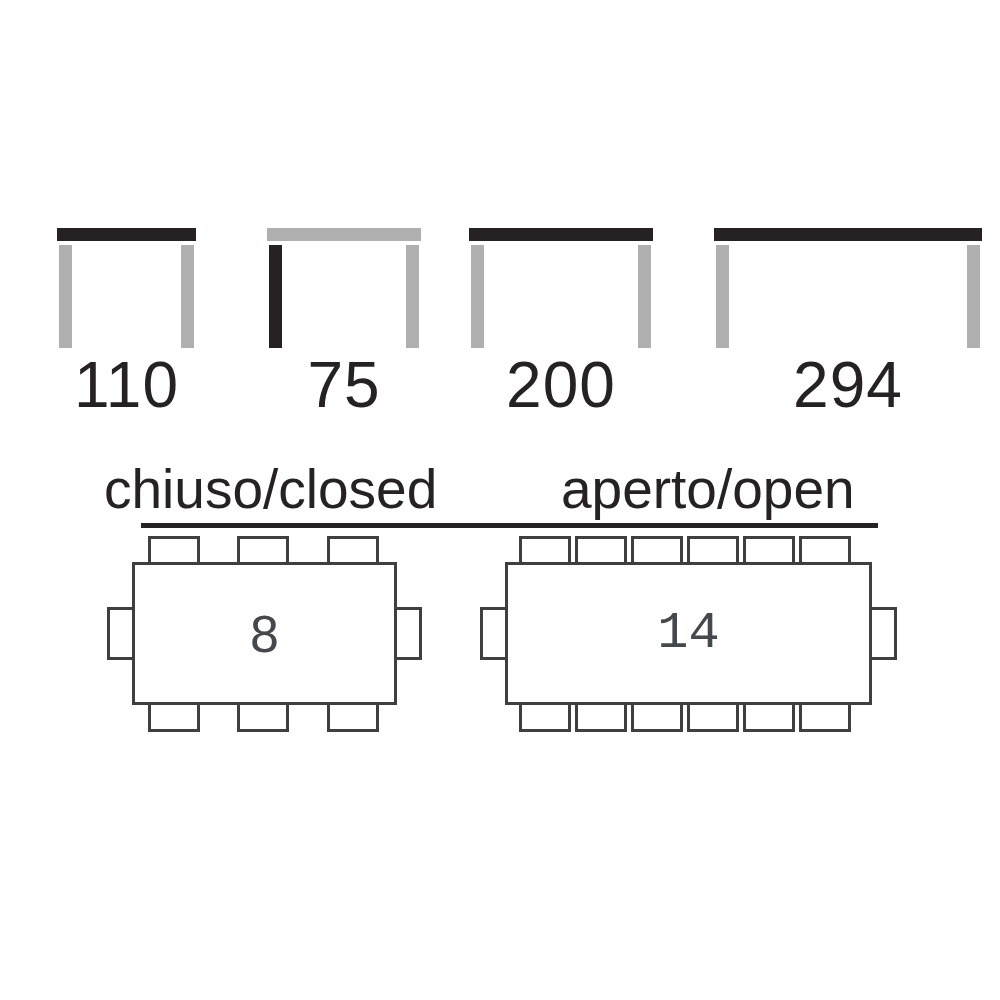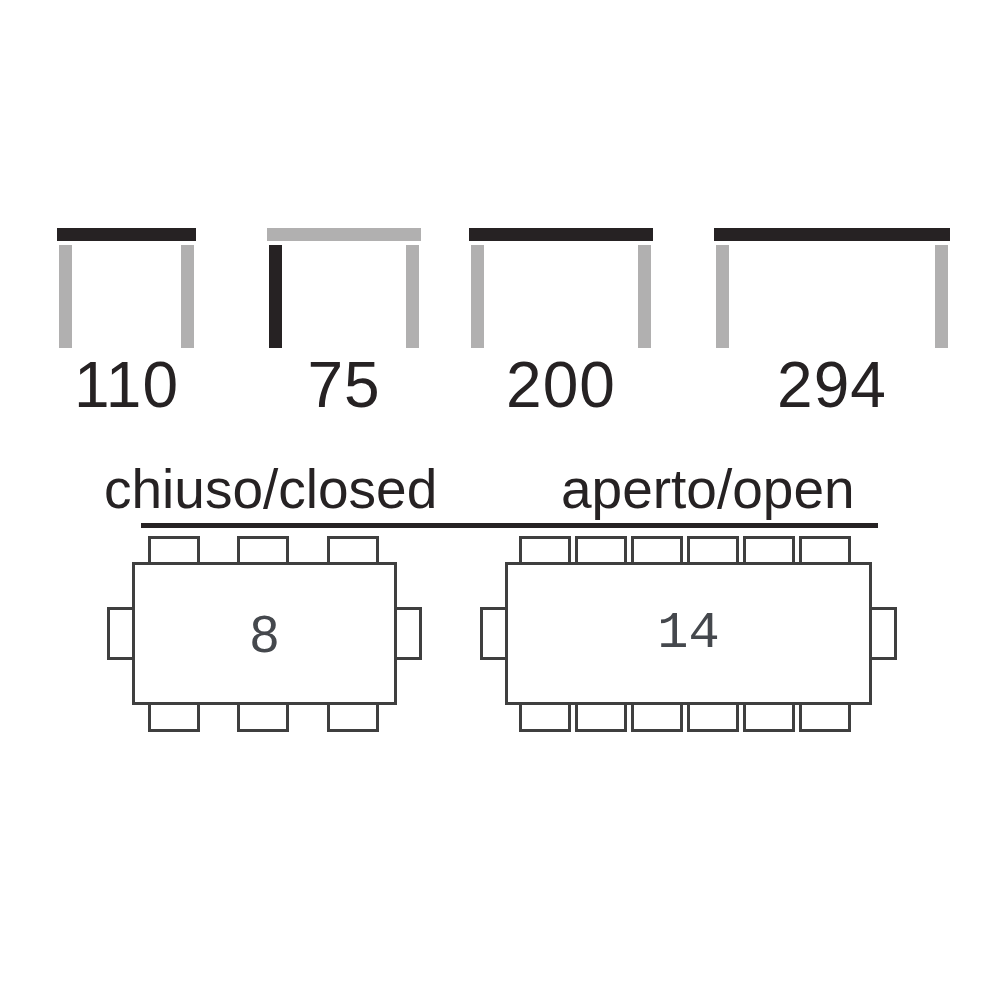--- a/index.html
+++ b/index.html
@@ -62,21 +62,21 @@
     <div class="dim">75</div>
   </div>
 
   <div class="sv" style="left:469px;width:184px;">
     <div class="sv-bar c-dark"></div>
     <div class="sv-leg leg-l c-gray"></div>
     <div class="sv-leg leg-r c-gray"></div>
     <div class="dim">200</div>
   </div>
 
-  <div class="sv" style="left:714px;width:236px;">
+  <div class="sv" style="left:714px;width:268px;">
     <div class="sv-bar c-dark"></div>
     <div class="sv-leg leg-l c-gray"></div>
     <div class="sv-leg leg-r c-gray"></div>
     <div class="dim">294</div>
   </div>
 
   <div class="sec-label" style="left:104px;">chiuso/closed</div>
   <div class="sec-label" style="left:561px;">aperto/open</div>
   <div class="rule"></div>
 

